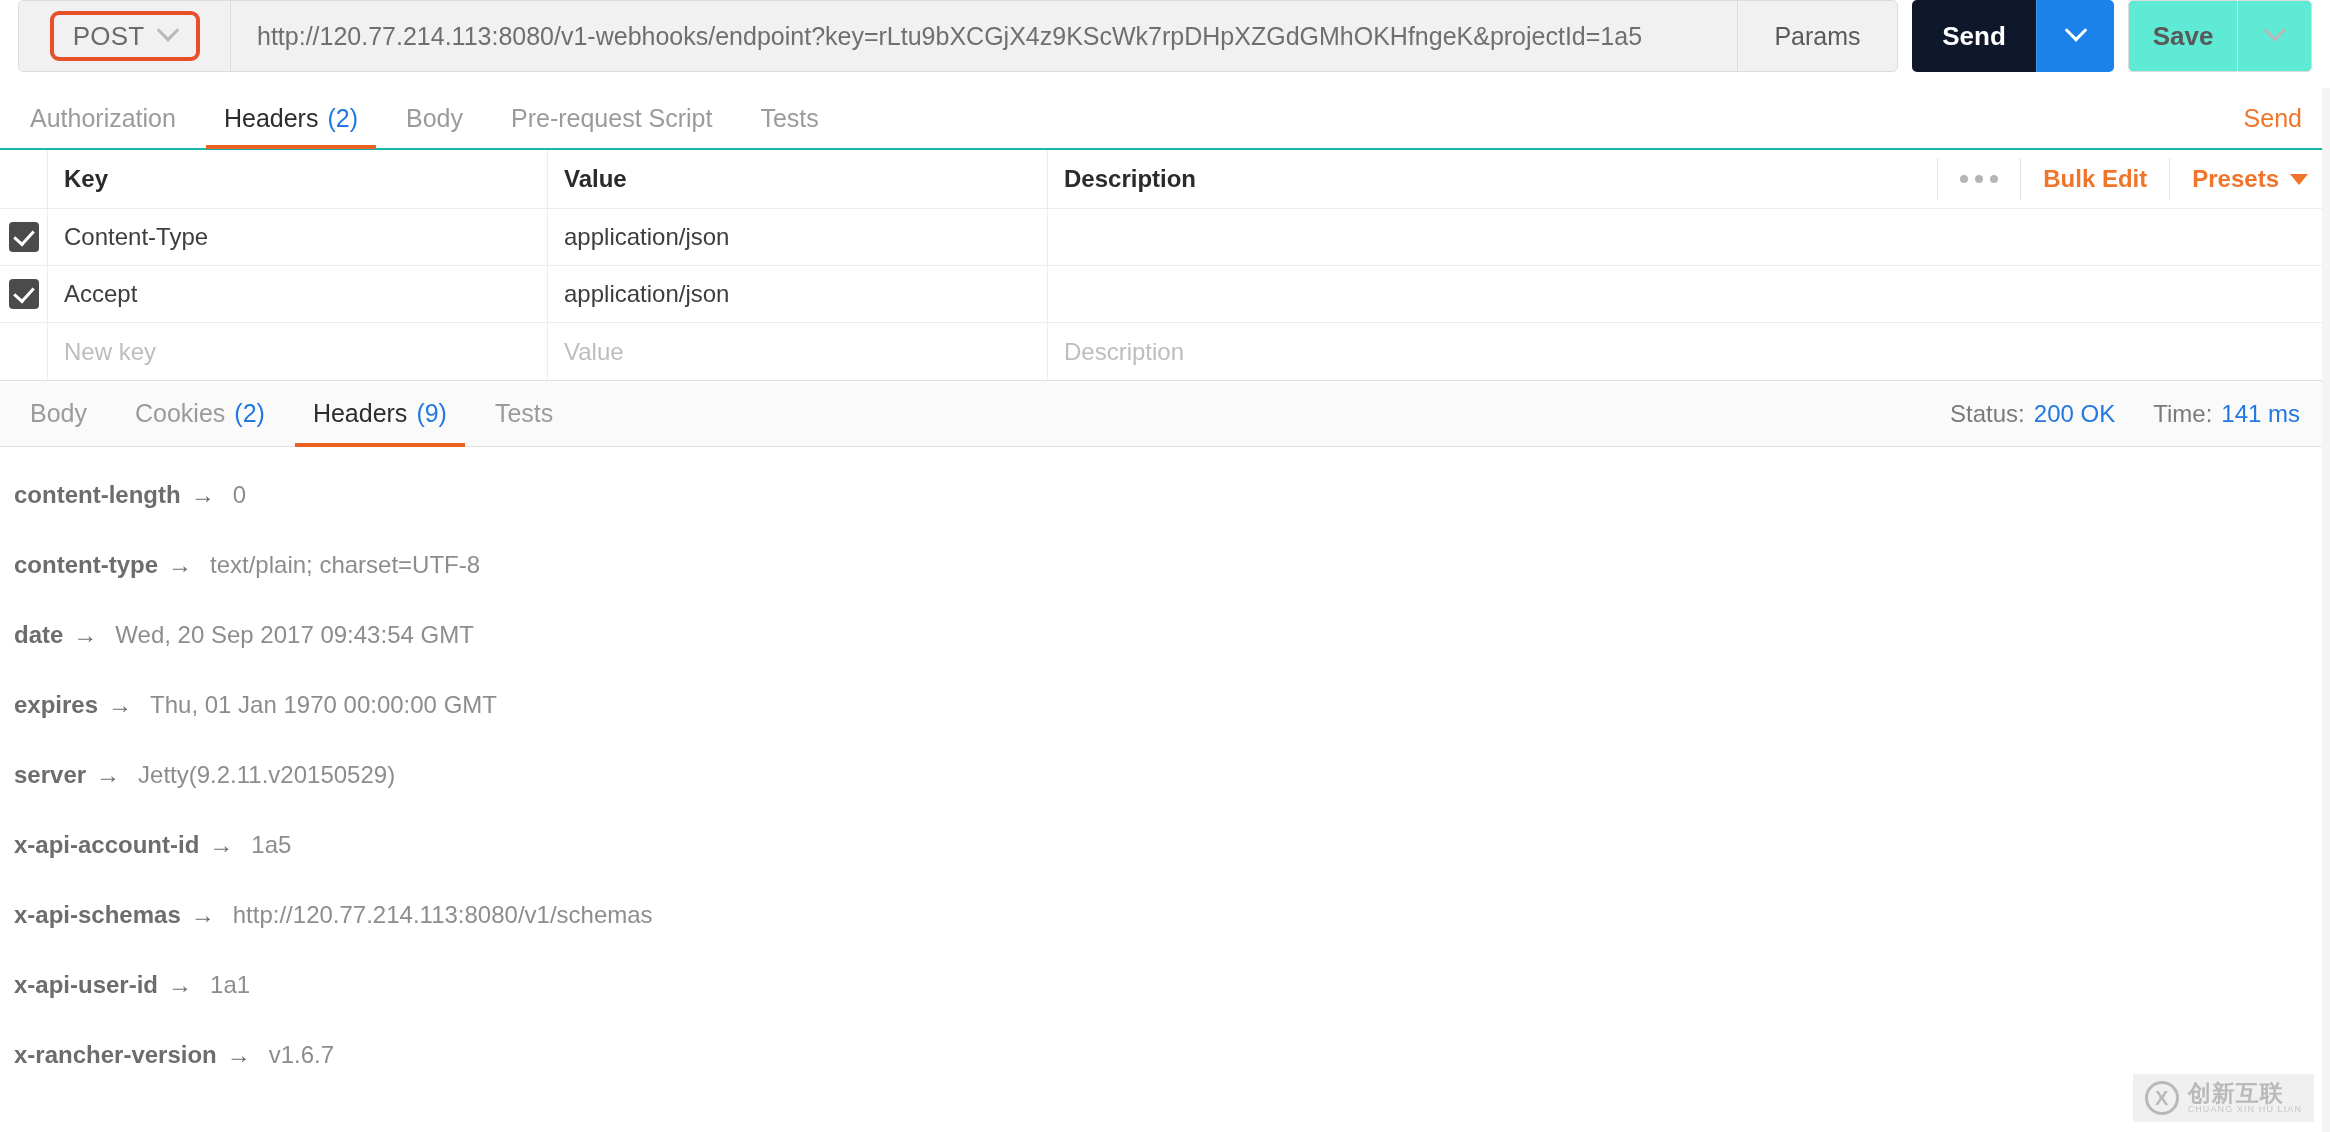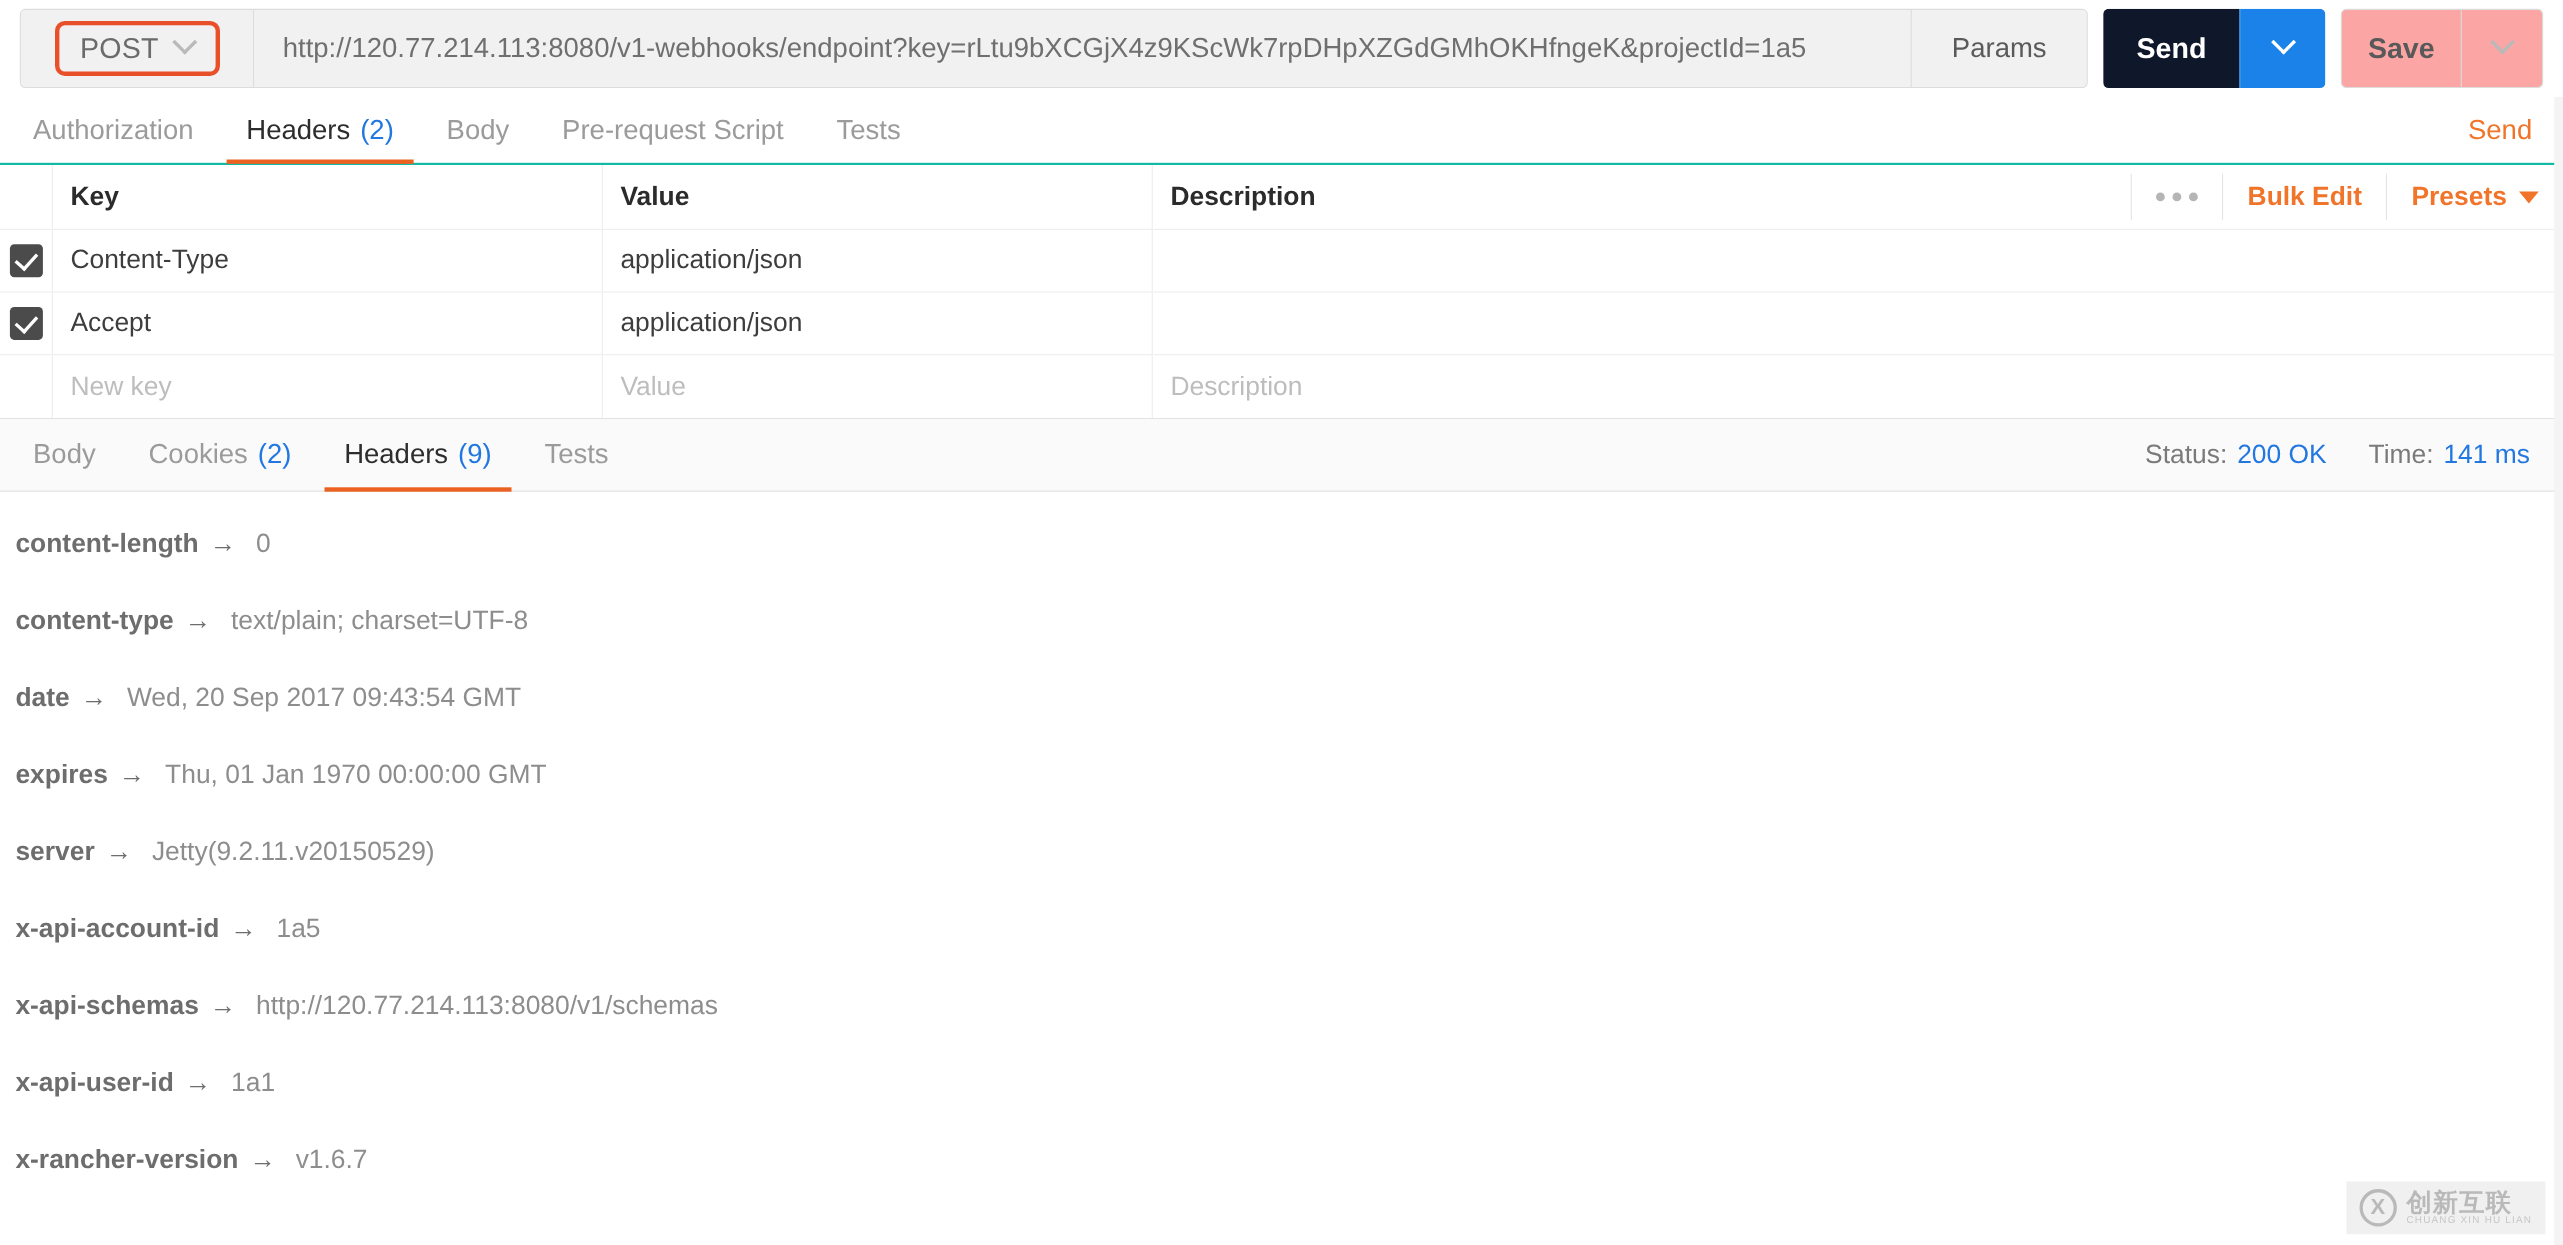--- a/index.html
+++ b/index.html
@@ -7,21 +7,21 @@
     width: 2330px; height: 1132px;
     background: #ffffff;
     font-family: "Liberation Sans", sans-serif;
     overflow: hidden;
   }
 
   
   .topbar {
     height: 88px;
     display: flex;
-    align-items: center;
+    align-items: flex-start;
     padding: 0 18px 0 18px;
     background: #ffffff;
     position: relative;
   }
   .method-url-group {
     display: flex;
     align-items: stretch;
     flex: 1 1 auto;
     height: 72px;
     border: 1px solid #dcdcdc;
@@ -113,21 +113,21 @@
     display: flex; align-items: center; justify-content: center;
     cursor: pointer;
   }
   .save-group {
     display: flex;
     align-items: stretch;
     height: 72px;
     margin-left: 14px;
     border: 1px solid #dcdcdc;
     border-radius: 5px;
-    background: #fca5a5;
+    background: #5eead4;
     overflow: hidden;
     flex: 0 0 auto;
   }
   .save-btn {
     width: 108px;
     display: flex; align-items: center; justify-content: center;
     font-size: 26px; font-weight: bold; color: #595959;
     cursor: pointer;
   }
   .save-caret {

